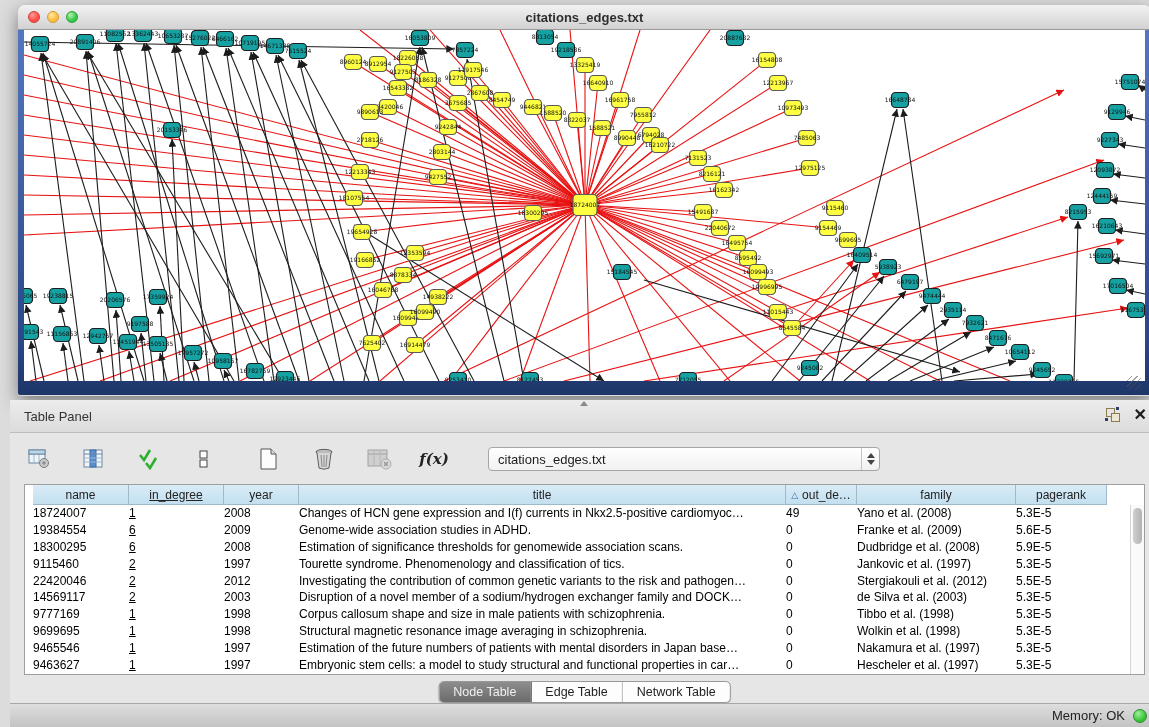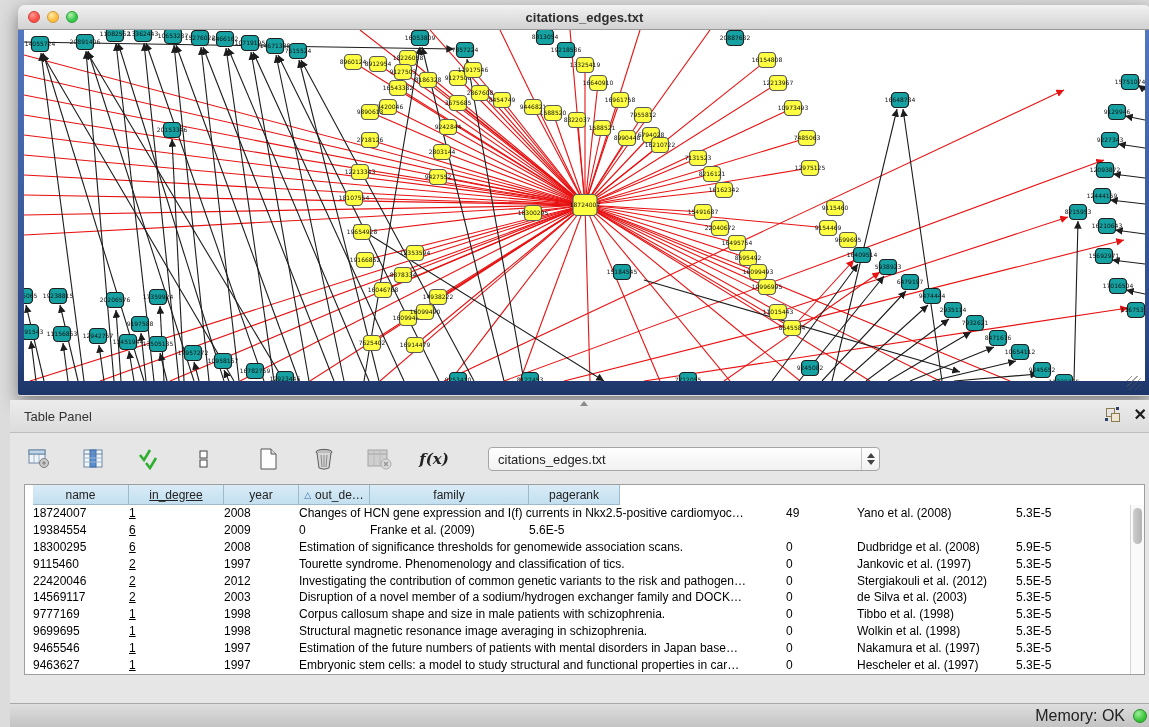--- a/index.html
+++ b/index.html
@@ -66,21 +66,21 @@
   .vthumb { position:absolute; left:2px; top:3px; width:9px; height:36px; background:linear-gradient(90deg,#cfcfcf,#b2b2b2); border-radius:5px; }
 
   .tabs { position:absolute; left:50%; transform:translateX(-50%); top:248px; height:22px; display:flex;
     border:1px solid #979797; border-radius:5px; overflow:hidden; background:#fdfdfd; box-shadow:0 1px 1px rgba(0,0,0,.15); }
   .tab { padding:0 14px; display:flex; align-items:center; font-size:12.5px; color:#222; border-right:1px solid #bcbcbc; }
   .tab:last-child { border-right:none; }
   .tab.active { background:linear-gradient(#8d8d8d,#6b6b6b); color:#f0f0f0; border-right:1px solid #5f5f5f; }
 
   .statusbar { position:absolute; left:0; top:703px; width:1149px; height:24px;
     background:linear-gradient(#dedede,#c3c3c3); border-top:1px solid #a8a8a8; display:flex; align-items:center; justify-content:flex-end; }
-  .mem-label { font-size:16px; color:#222; margin-right:8px; }
+  .mem-label { font-size:13px; color:#222; margin-right:8px; }
   .mem-dot { width:14px; height:14px; border-radius:50%; margin-right:12px;
     background:radial-gradient(circle at 35% 30%, #9ef09a, #35c135 65%); border:1px solid #2a8f2a; }
 </style>
 </head>
 <body>
 
 <div class="page">
 
   <div class="net-window">
     <div class="titlebar">
@@ -813,38 +813,40 @@
             <span class="tri-down"></span>
           </span>
       </div>
     </div>
 
     <div class="table-wrap">
       <div class="thead" id="thead">
           <div class="th c0">name</div>
           <div class="th c1">in_degree</div>
           <div class="th c2">year</div>
+          <div class="th c3">title</div>
           <div class="th c4"><span class="sort-tri">△</span>out_de…</div>
           <div class="th c5">family</div>
           <div class="th c6">pagerank</div>
         </div>
       <div class="tbody" id="tbody">
           <div class="tr">
             <div class="td c0">18724007</div>
             <div class="td c1">1</div>
             <div class="td c2">2008</div>
             <div class="td c3">Changes of HCN gene expression and I(f) currents in Nkx2.5-positive cardiomyoc…</div>
             <div class="td c4">49</div>
             <div class="td c5">Yano et al. (2008)</div>
             <div class="td c6">5.3E-5</div>
           </div>
           <div class="tr">
             <div class="td c0">19384554</div>
             <div class="td c1">6</div>
             <div class="td c2">2009</div>
+            <div class="td c3">Genome-wide association studies in ADHD.</div>
             <div class="td c4">0</div>
             <div class="td c5">Franke et al. (2009)</div>
             <div class="td c6">5.6E-5</div>
           </div>
           <div class="tr">
             <div class="td c0">18300295</div>
             <div class="td c1">6</div>
             <div class="td c2">2008</div>
             <div class="td c3">Estimation of significance thresholds for genomewide association scans.</div>
             <div class="td c4">0</div>
@@ -913,20 +915,25 @@
             <div class="td c4">0</div>
             <div class="td c5">Hescheler et al. (1997)</div>
             <div class="td c6">5.3E-5</div>
           </div>
         </div>
       <div class="vscroll">
           <div class="vthumb"></div>
         </div>
     </div>
 
+    <div class="tabs" id="tabs">
+        <div class="tab active">Node Table</div>
+        <div class="tab">Edge Table</div>
+        <div class="tab">Network Table</div>
+      </div>
   </div>
 
   <div class="statusbar">
     <span class="mem-label">Memory: OK</span>
     <span class="mem-dot"></span>
   </div>
 
 </div>
 
 </body></html>

